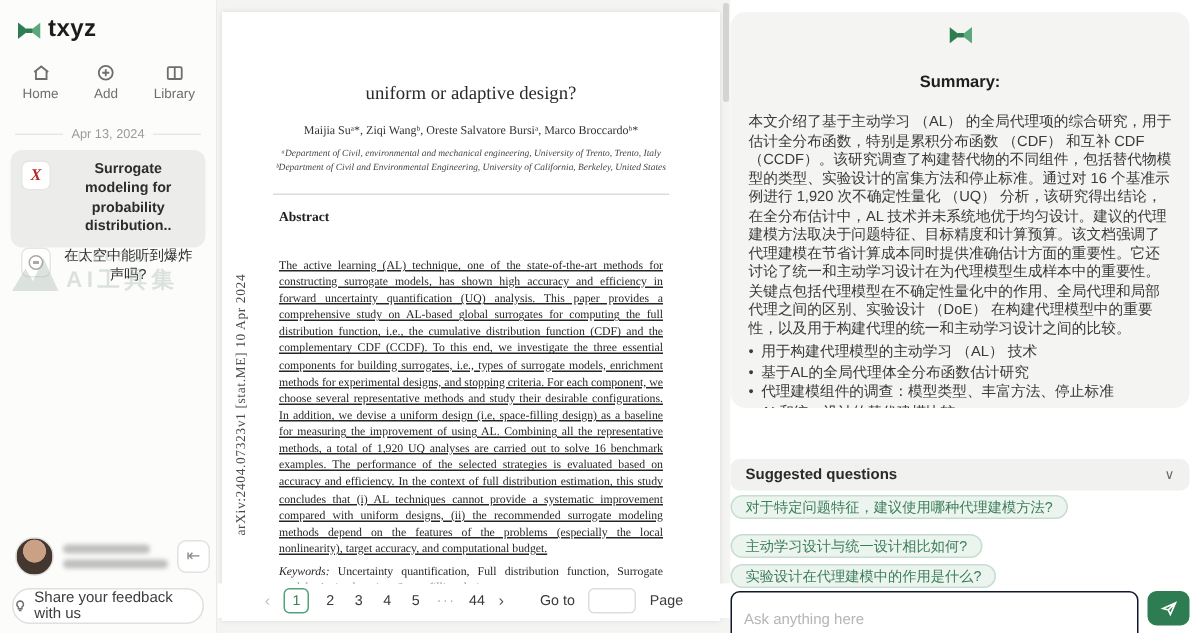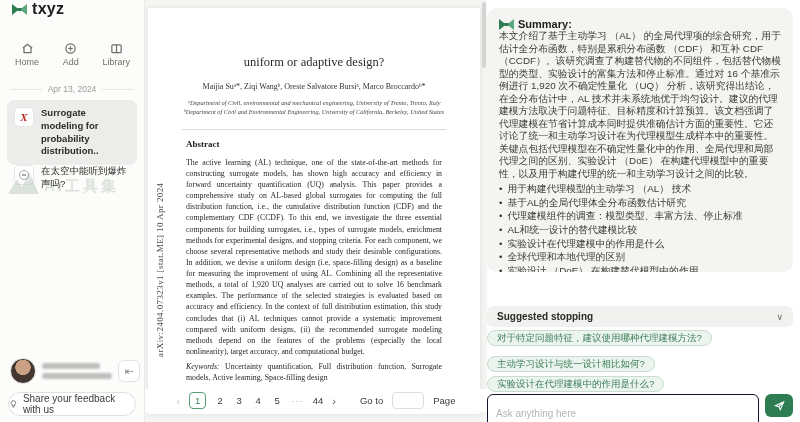--- a/index.html
+++ b/index.html
@@ -3,21 +3,21 @@
 <meta charset="utf-8">
 <style>
   * { margin:0; padding:0; box-sizing:border-box; }
   html,body { width:800px; height:422px; overflow:hidden; background:#fff;
     font-family:"Liberation Sans","DejaVu Sans",sans-serif; }
   .app { position:relative; width:800px; height:422px; background:#fff; }
 
   
   .sidebar { position:absolute; left:0; top:0; width:145px; height:422px;
     background:#fcfcfb; border-right:1px solid #ebebe9; }
-  .logo-row { position:absolute; left:12px; top:0; display:flex; align-items:center; gap:5px; }
+  .logo-row { position:absolute; left:12px; top:11px; display:flex; align-items:center; gap:5px; }
   .logo-mark { width:15px; height:11px; }
   .logo-text { font-size:16px; font-weight:bold; color:#1c1c1c; letter-spacing:0.3px; }
   .nav-row { position:absolute; left:0; top:42px; width:145px; display:flex;
     justify-content:space-between; padding:0 15px; }
   .nav-item { display:flex; flex-direction:column; align-items:center; gap:2px; cursor:pointer; }
   .nav-item svg { width:13px; height:13px; stroke:#6e6e6c; fill:none; stroke-width:1.3; }
   .nav-label { font-size:9px; color:#6e6e6c; }
   .date-divider { position:absolute; left:10px; right:10px; top:84px; display:flex;
     align-items:center; gap:6px; }
   .date-divider .line { flex:1; height:1px; background:#e7e7e5; }
@@ -27,21 +27,21 @@
   .side-item.selected { background:#ececea; }
   .side-item .doc-ic { flex:0 0 auto; width:20px; height:20px; background:#fff;
     border:1px solid #e6e6e4; border-radius:5px; display:flex; align-items:center;
     justify-content:center; }
   .side-item .doc-ic .arxiv-x { font-family:"Liberation Serif",serif; font-style:italic;
     font-weight:bold; font-size:11px; color:#b32a24; line-height:1; }
   .side-item .doc-ic .q-ic { width:10px; height:10px; border:1.2px solid #a9a9a6;
     border-radius:50%; position:relative; }
   .side-item .doc-ic .q-ic::after { content:""; position:absolute; left:2px; top:3.2px;
     width:4px; height:1.4px; background:#a9a9a6; }
-  .side-item .ttl { font-size:9.5px; line-height:1.35; color:#2c2c2a; }
+  .side-item .ttl { font-size:9.5px; line-height:1.35; color:#2c2c2a;text-align:center; }
   .side-item.selected .ttl { font-weight:bold; }
   .watermark { position:absolute; left:8px; top:166px; display:flex; align-items:center;
     gap:6px; opacity:0.33; pointer-events:none; }
   .wm-logo { width:30px; height:26px; position:relative; }
   .wm-logo .t1 { position:absolute; left:0; bottom:0; width:0; height:0;
     border-left:9px solid transparent; border-right:9px solid transparent;
     border-bottom:15px solid #9bb0a2; }
   .wm-logo .t2 { position:absolute; left:11px; bottom:0; width:0; height:0;
     border-left:10px solid transparent; border-right:10px solid transparent;
     border-bottom:22px solid #9bb0a2; }
@@ -69,21 +69,21 @@
   .pdf-col { position:absolute; left:145px; top:0; width:342px; height:422px; background:#f4f4f2; }
   .pdf-page { position:absolute; left:3px; top:8px; width:332px; height:406px;
     background:#fff; box-shadow:0 0 4px rgba(0,0,0,0.10);
     font-family:"Liberation Serif","DejaVu Serif",serif; color:#222; }
   .p-title { margin:46px 30px 0; text-align:center; font-size:12.5px; line-height:1.35; color:#2a2a2a; }
   .p-authors { margin:11px 24px 0; text-align:center; font-size:8px; color:#333; }
   .p-affil { margin:7px 20px 0; text-align:center; font-style:italic; font-size:6.3px;
     line-height:1.5; color:#444; }
   .p-rule-top { margin:12px 34px 0; height:1px; background:#dcdcda; }
   .p-abs-head { margin:9px 38px 0; font-size:9px; font-weight:bold; }
-  .p-abs-text { margin:8px 38px 0; font-size:7.85px; line-height:1.42; text-align:justify; color:#262626; }
+  .p-abs-text { margin:22px 38px 0; font-size:7.85px; line-height:1.42; text-align:justify; color:#262626;text-decoration:underline; }
   .p-keywords { margin:4px 38px 0; font-size:7.85px; line-height:1.42; text-align:justify; color:#262626; }
   .p-keywords .kw-label { font-style:italic; }
   .arxiv-side { position:absolute; left:7px; top:128px; height:268px;
     writing-mode:vertical-rl; transform:rotate(180deg); text-align:center;
     font-size:9px; letter-spacing:0.4px; color:#4a4a4a; white-space:nowrap; }
   .pdf-scrollbar { position:absolute; right:1px; top:2px; width:4px; height:66px;
     border-radius:2px; background:#d4d4d2; }
   .pagination { position:absolute; left:0; right:0; bottom:10px; display:flex;
     align-items:center; justify-content:center; gap:9px; background:#fff; padding:3px 0;
     font-family:"Liberation Sans",sans-serif; }
@@ -94,21 +94,21 @@
     width:17px; height:17px; line-height:15px; }
   .pg-dots { font-size:9.5px; color:#b0b0ae; letter-spacing:1px; }
   .pg-goto-label, .pg-page-label { font-size:9.5px; color:#3a3a38; }
   .pg-goto-input { width:32px; height:17px; border:1px solid #ddddd9; border-radius:4px;
     background:#fff; outline:none; font-size:9px; padding:0 3px; }
 
   
   .right-col { position:absolute; left:487px; top:0; width:306px; height:422px; background:#fff; }
   .summary-card { position:absolute; left:0; top:8px; width:306px; height:264px;
     background:#f4f4f2; border-radius:10px; padding:10px 12px; overflow:hidden; }
-  .sum-head { display:flex; align-items:center; gap:4px; margin-bottom:0; }
+  .sum-head { display:flex; align-items:center; gap:20px; margin-bottom:15px;flex-direction:column; }
   .sum-head .hd { font-size:11px; font-weight:bold; color:#1e1e1c; }
   .sum-para { font-size:9.8px; line-height:1.28; color:#3a3a38; }
   .sum-bullets { margin-top:3px; }
   .sum-bullets .b { display:flex; gap:5px; font-size:9.8px; line-height:1.28;
     color:#3a3a38; margin:1px 0; }
   .sum-bullets .dot { flex:0 0 auto; }
   .sq-header { position:absolute; left:0; top:306px; width:306px; height:21px;
     background:#f1f1ef; border-radius:6px; display:flex; align-items:center;
     justify-content:space-between; padding:0 10px; cursor:pointer; }
   .sq-header .t { font-size:10px; font-weight:bold; color:#2a2a28; }
@@ -287,21 +287,21 @@
           </div>
         <div class="b">
             <span class="dot">•</span>
             <span>实验设计 （DoE） 在构建替代模型中的作用</span>
           </div>
       </div>
 
     </div>
 
     <div class="sq-header">
-      <span class="t">Suggested stopping</span>
+      <span class="t">Suggested questions</span>
       <span class="chev">∨</span>
     </div>
 
     <span class="q-pill q1">对于特定问题特征，建议使用哪种代理建模方法?</span>
     <span class="q-pill q2">主动学习设计与统一设计相比如何?</span>
     <span class="q-pill q3">实验设计在代理建模中的作用是什么?</span>
 
     <div class="ask-row">
       <input class="ask-input" placeholder="Ask anything here" style="">
       <button class="send-btn">

